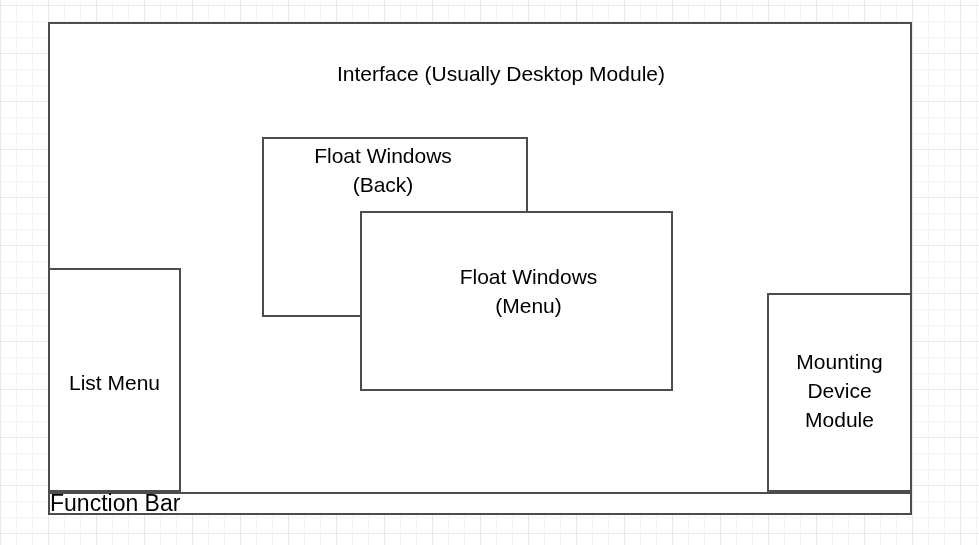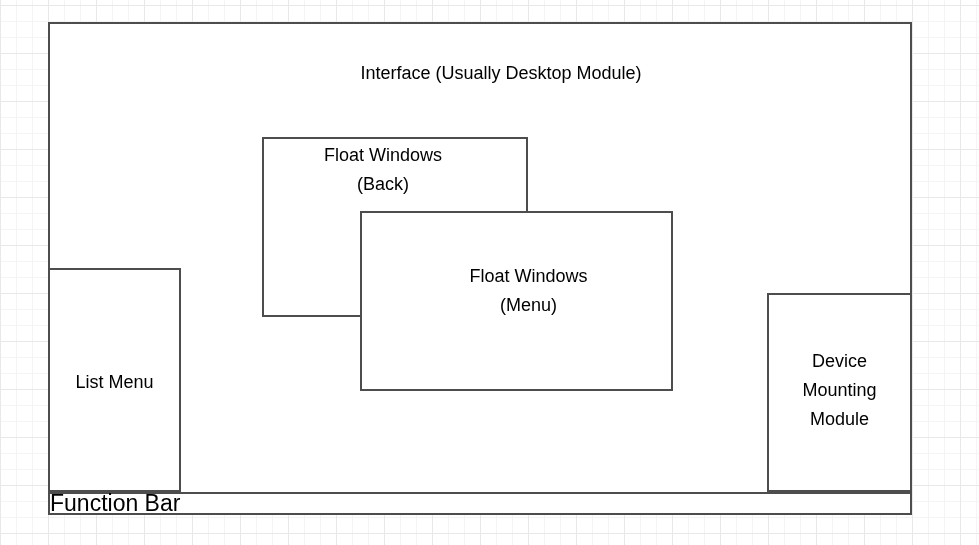--- a/index.html
+++ b/index.html
@@ -30,21 +30,21 @@
   }
   .box{
     position:absolute;
     box-sizing:border-box;
     background:var(--fill);
     border:2px solid var(--border);
   }
   .label{
     position:absolute;left:0;right:0;
     text-align:center;
-    font-size:18px;line-height:29px;
+    font-size:21px;line-height:29px;
     white-space:nowrap;
     color:var(--text);
   }
   
   .outer   {left:48px; top:22px; width:864px; height:493px; z-index:1;}
   .back    {left:262px;top:137px;width:266px; height:180px; z-index:2;}
   .front   {left:360px;top:211px;width:313px; height:180px; z-index:3;}
   .listbox {left:48px; top:268px;width:133px; height:224px; z-index:2;}
   .device  {left:767px;top:293px;width:145px; height:199px; z-index:2;}
   .fbar    {left:48px; top:492px;width:864px; height:23px;  z-index:4;
@@ -78,22 +78,22 @@
       <div>(Menu)</div>
     </div>
   </div>
 
   <div class="box listbox">
     <div class="label list-label">List Menu</div>
   </div>
 
   <div class="box device">
     <div class="label device-label">
+      <div>Mounting</div>
       <div>Device</div>
-      <div>Mounting</div>
       <div>Module</div>
     </div>
   </div>
 
   <div class="box fbar">
     <div class="fbar-label">Function Bar</div>
   </div>
 
 </div>
 

